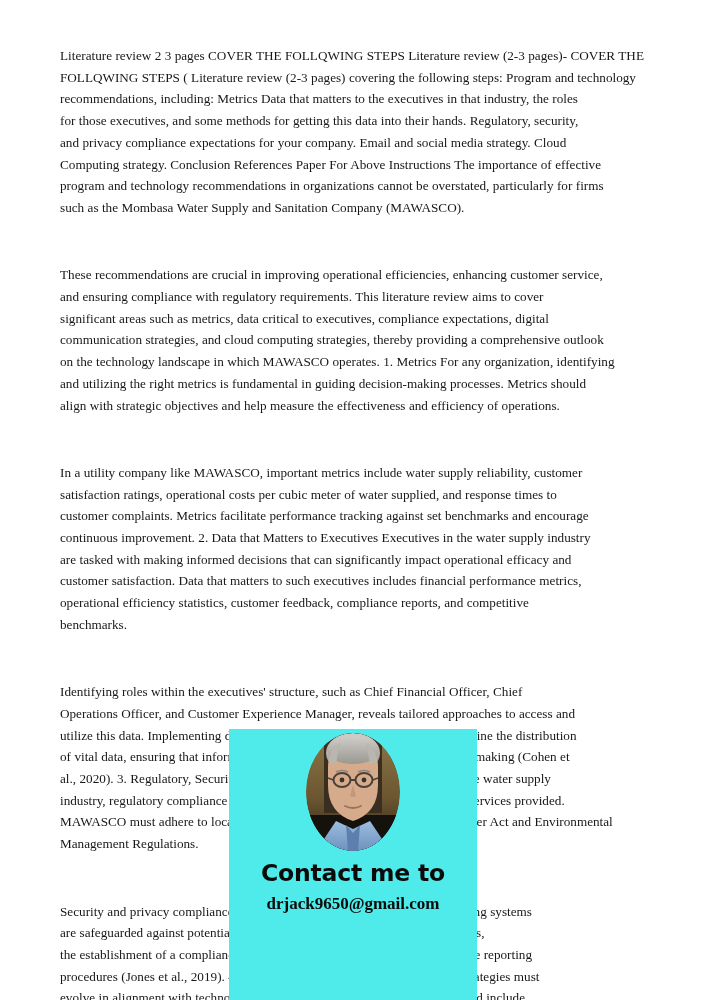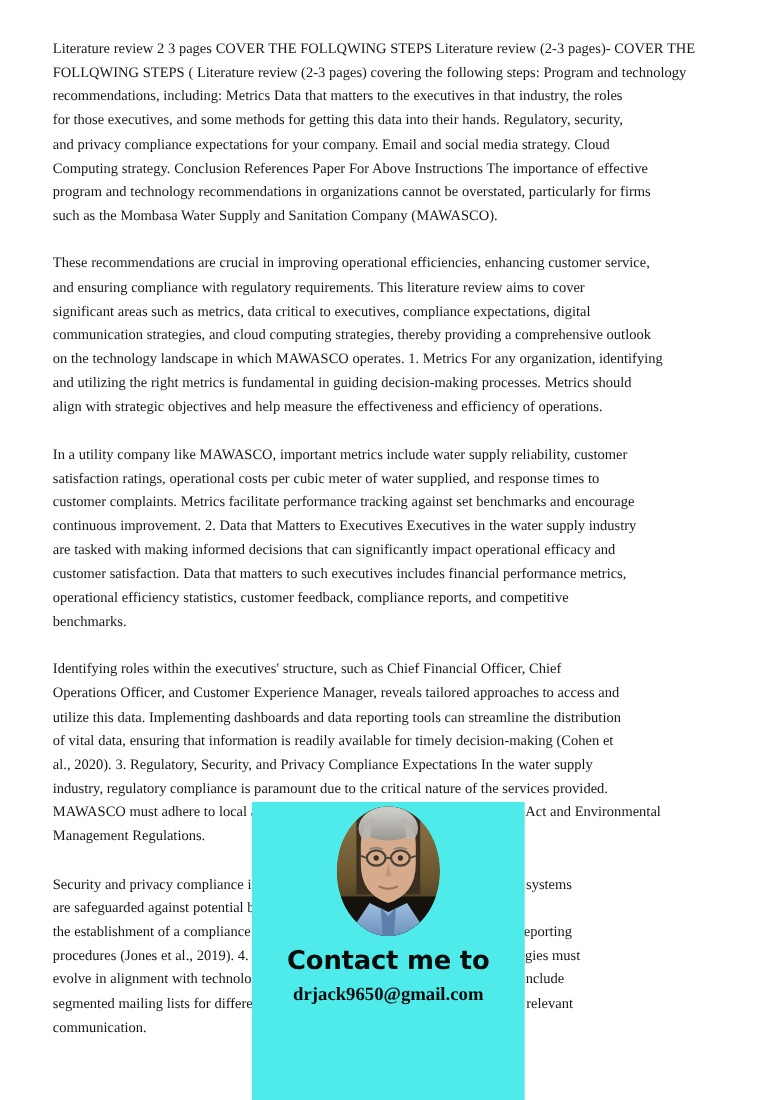--- a/index.html
+++ b/index.html
@@ -29,21 +29,21 @@
     top: 33px;
     width: 632px;
   }
 
   .para {
     font-family: "Liberation Serif", "DejaVu Serif", serif;
     font-size: 13.2px;
     line-height: 21.7px;
     color: #17171a;
     text-align: left;
-    margin: 0;
+    margin: 12px;
     white-space: pre-wrap;
     word-spacing: 0.1px;
   }
 
   .para-gap {
     height: 21.7px;
   }
 
   
   #promo-overlay {

